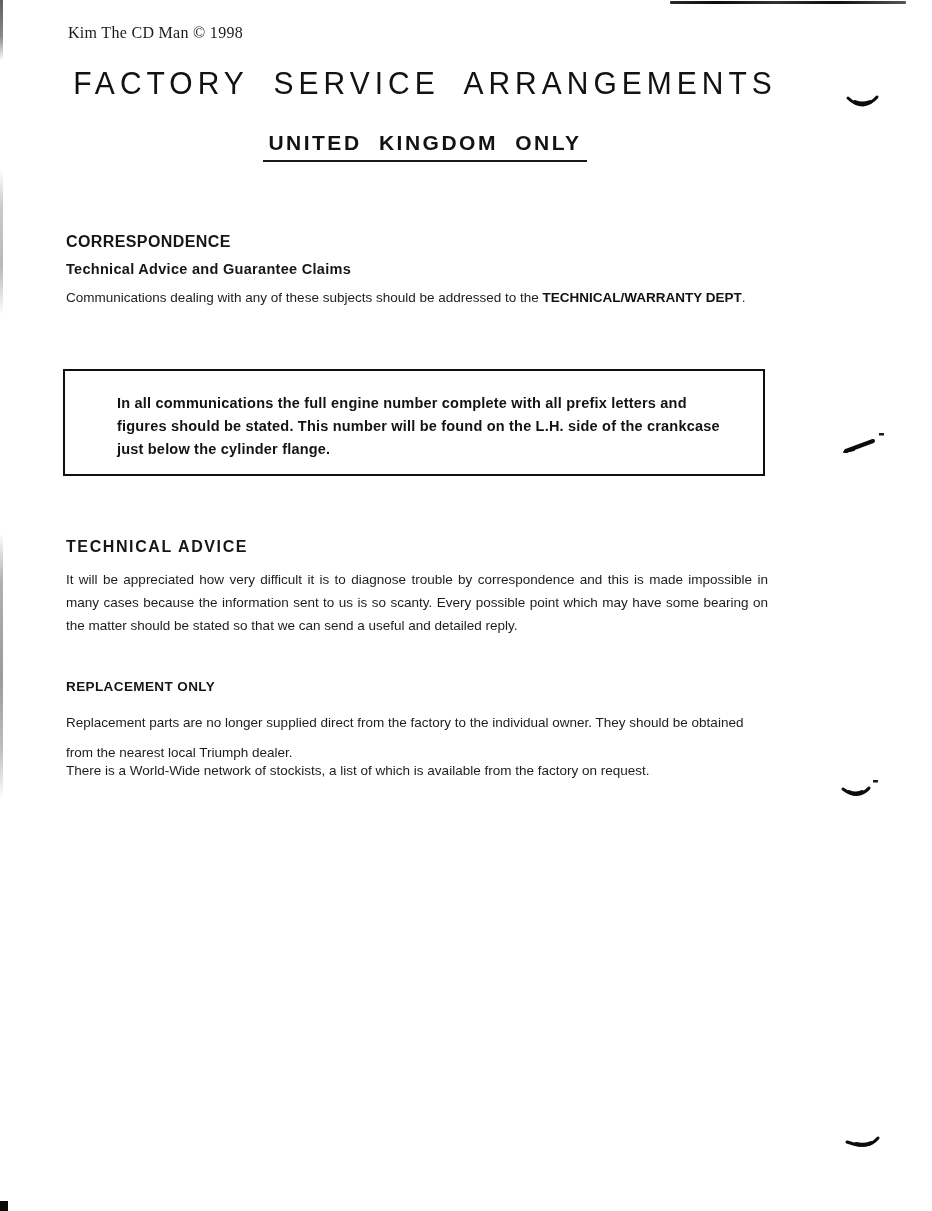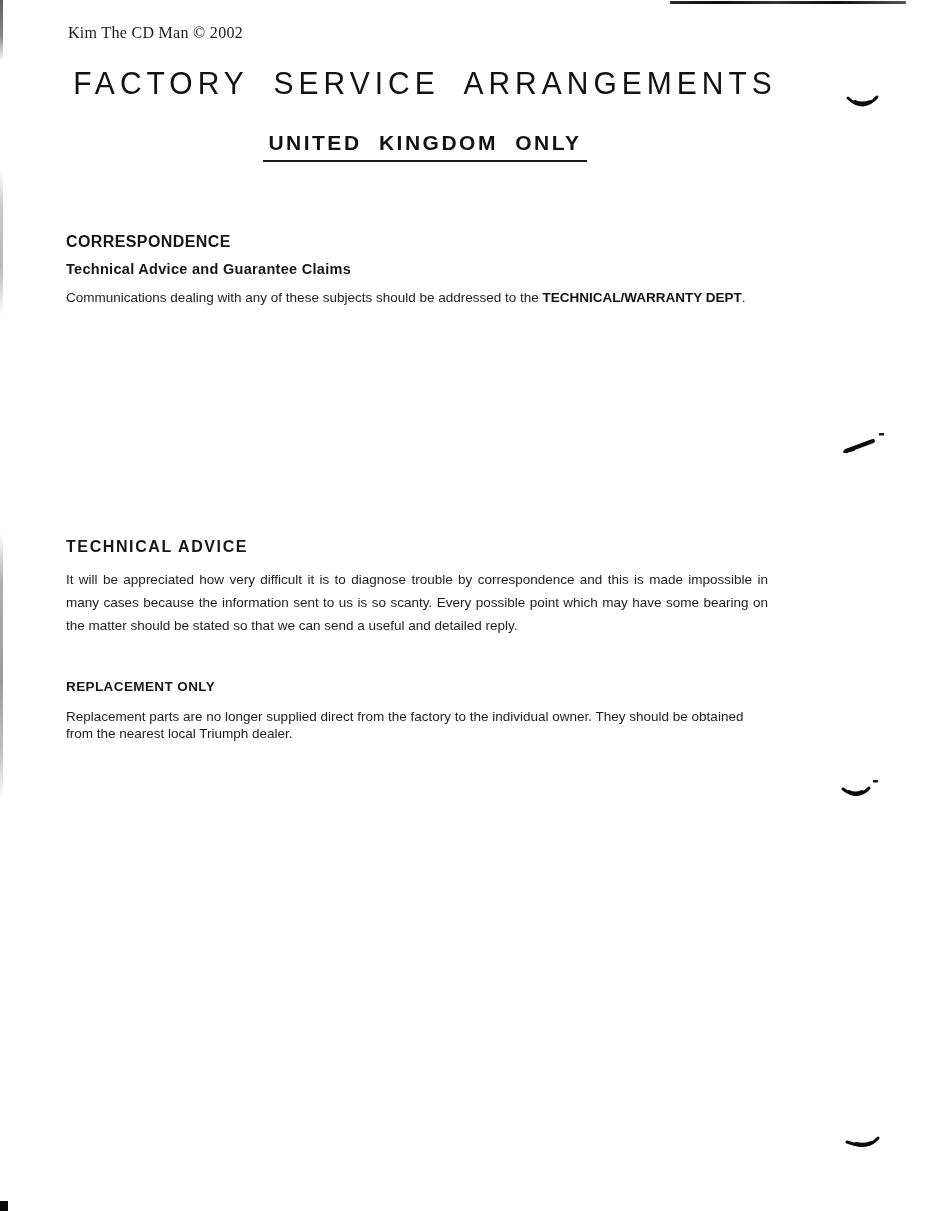--- a/index.html
+++ b/index.html
@@ -59,21 +59,21 @@
   }
   .h-technical{left:66px;top:538px;font-size:16px;font-weight:bold;letter-spacing:1.6px;}
   .p-technical{
     left:66px;top:568px;width:702px;
     font-size:13.5px;line-height:23px;color:#1d1d1d;
     text-align:justify;
   }
   .h-replacement{left:66px;top:679px;font-size:13.5px;font-weight:bold;letter-spacing:.4px;}
   .p-replacement{
     left:66px;top:708px;width:706px;
-    font-size:13.5px;line-height:17px;color:#1d1d1d;
+    font-size:13.5px;line-height:30px;color:#1d1d1d;
   }
   .p-stockists{
     left:66px;top:763px;width:740px;
     font-size:13.5px;color:#1d1d1d;
   }
   
   .top-edge-line{
     left:670px;top:1px;width:236px;height:3px;
     background:linear-gradient(to right,#2a2a2a 0%,#0c0c0c 20%,#333 45%,#0e0e0e 70%,#555 100%);
     border-radius:1px;
@@ -94,37 +94,41 @@
 </style>
 </head>
 <body>
 
 <div class="page">
 
   <div class="abs top-edge-line"></div>
   <div class="abs left-edge-strip"></div>
   <div class="abs bottom-left-mark"></div>
 
-  <div class="abs watermark">Kim The CD Man © 2002</div>
+  <div class="abs watermark">Kim The CD Man © 1998</div>
 
   <div class="abs doc-title">FACTORY SERVICE ARRANGEMENTS</div>
   <div class="abs doc-subtitle">
     <span>UNITED KINGDOM ONLY</span>
   </div>
 
   <div class="abs h-correspondence">CORRESPONDENCE</div>
   <div class="abs p-communications"><span>Communications dealing with any of these subjects should be addressed to the </span><b>TECHNICAL/WARRANTY DEPT</b><span>.</span></div>
   <div class="abs h-sub">Technical Advice and Guarantee Claims</div>
 
+  <div class="abs notice-box">
+    <div class="notice-text">In all communications the full engine number complete with all prefix letters and figures should be stated.  This number will be found on the L.H. side of the crankcase just below the cylinder flange.</div>
+  </div>
 
   <div class="abs h-technical">TECHNICAL ADVICE</div>
   <div class="abs p-technical">It will be appreciated how very difficult it is to diagnose trouble by correspondence and this is made impossible in many cases because the information sent to us is so scanty. Every possible point which may have some bearing on the matter should be stated so that we can send a useful and detailed reply.</div>
 
   <div class="abs h-replacement">REPLACEMENT ONLY</div>
   <div class="abs p-replacement">Replacement parts are no longer supplied direct from the factory to the individual owner. They should be obtained from the nearest local Triumph dealer.</div>
+  <div class="abs p-stockists">There is a World-Wide network of stockists, a list of which is available from the factory on request.</div>
 
   <svg class="abs pen-mark" style="left:845px;top:90px;" width="36" height="22">
     <path d="M3 8 Q 10 15 18 15 Q 26 14 32 7" fill="none" stroke="#0c0c0c" stroke-width="3" stroke-linecap="round"></path>
     <path d="M10 12 Q 17 15 25 12" fill="none" stroke="#0c0c0c" stroke-width="4" stroke-linecap="round"></path>
   </svg>
 
   <svg class="abs pen-mark" style="left:840px;top:428px;" width="46" height="28">
     <path d="M6 23 L 33 13" fill="none" stroke="#0c0c0c" stroke-width="4" stroke-linecap="round"></path>
     <path d="M4 24 L 14 22" fill="none" stroke="#0c0c0c" stroke-width="2" stroke-linecap="round"></path>
     <rect x="39" y="5" width="5" height="2.5" fill="#1a1a1a"></rect>

